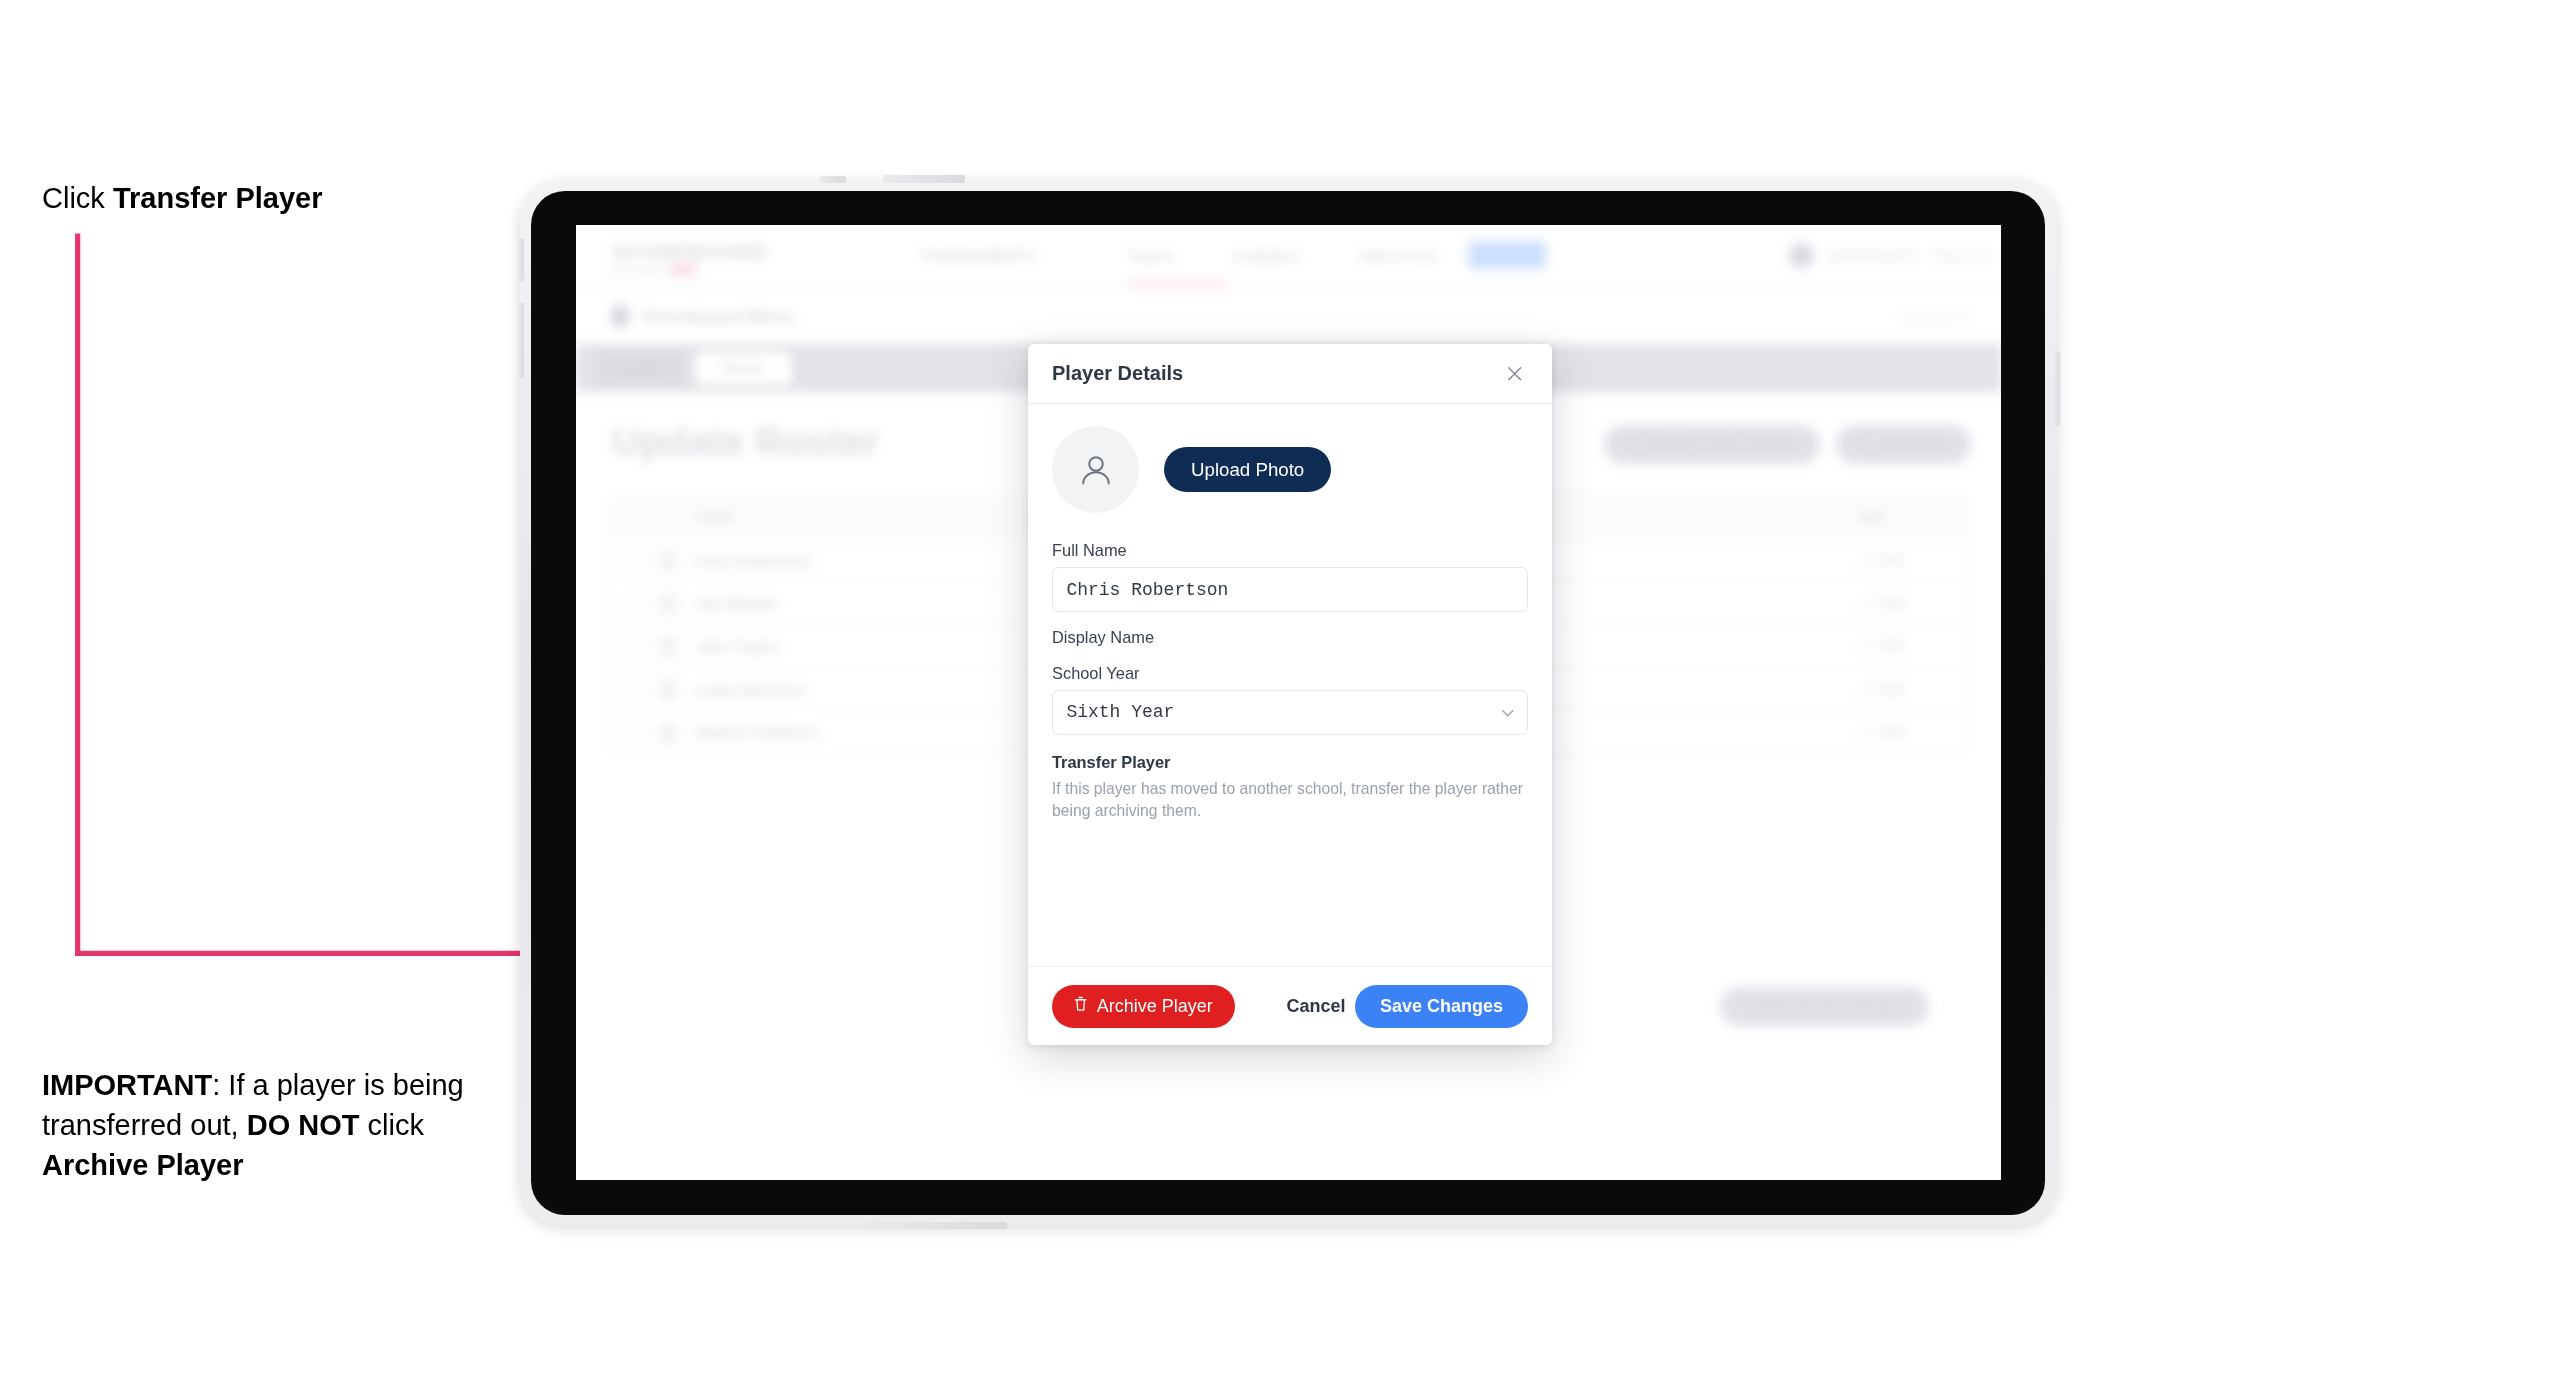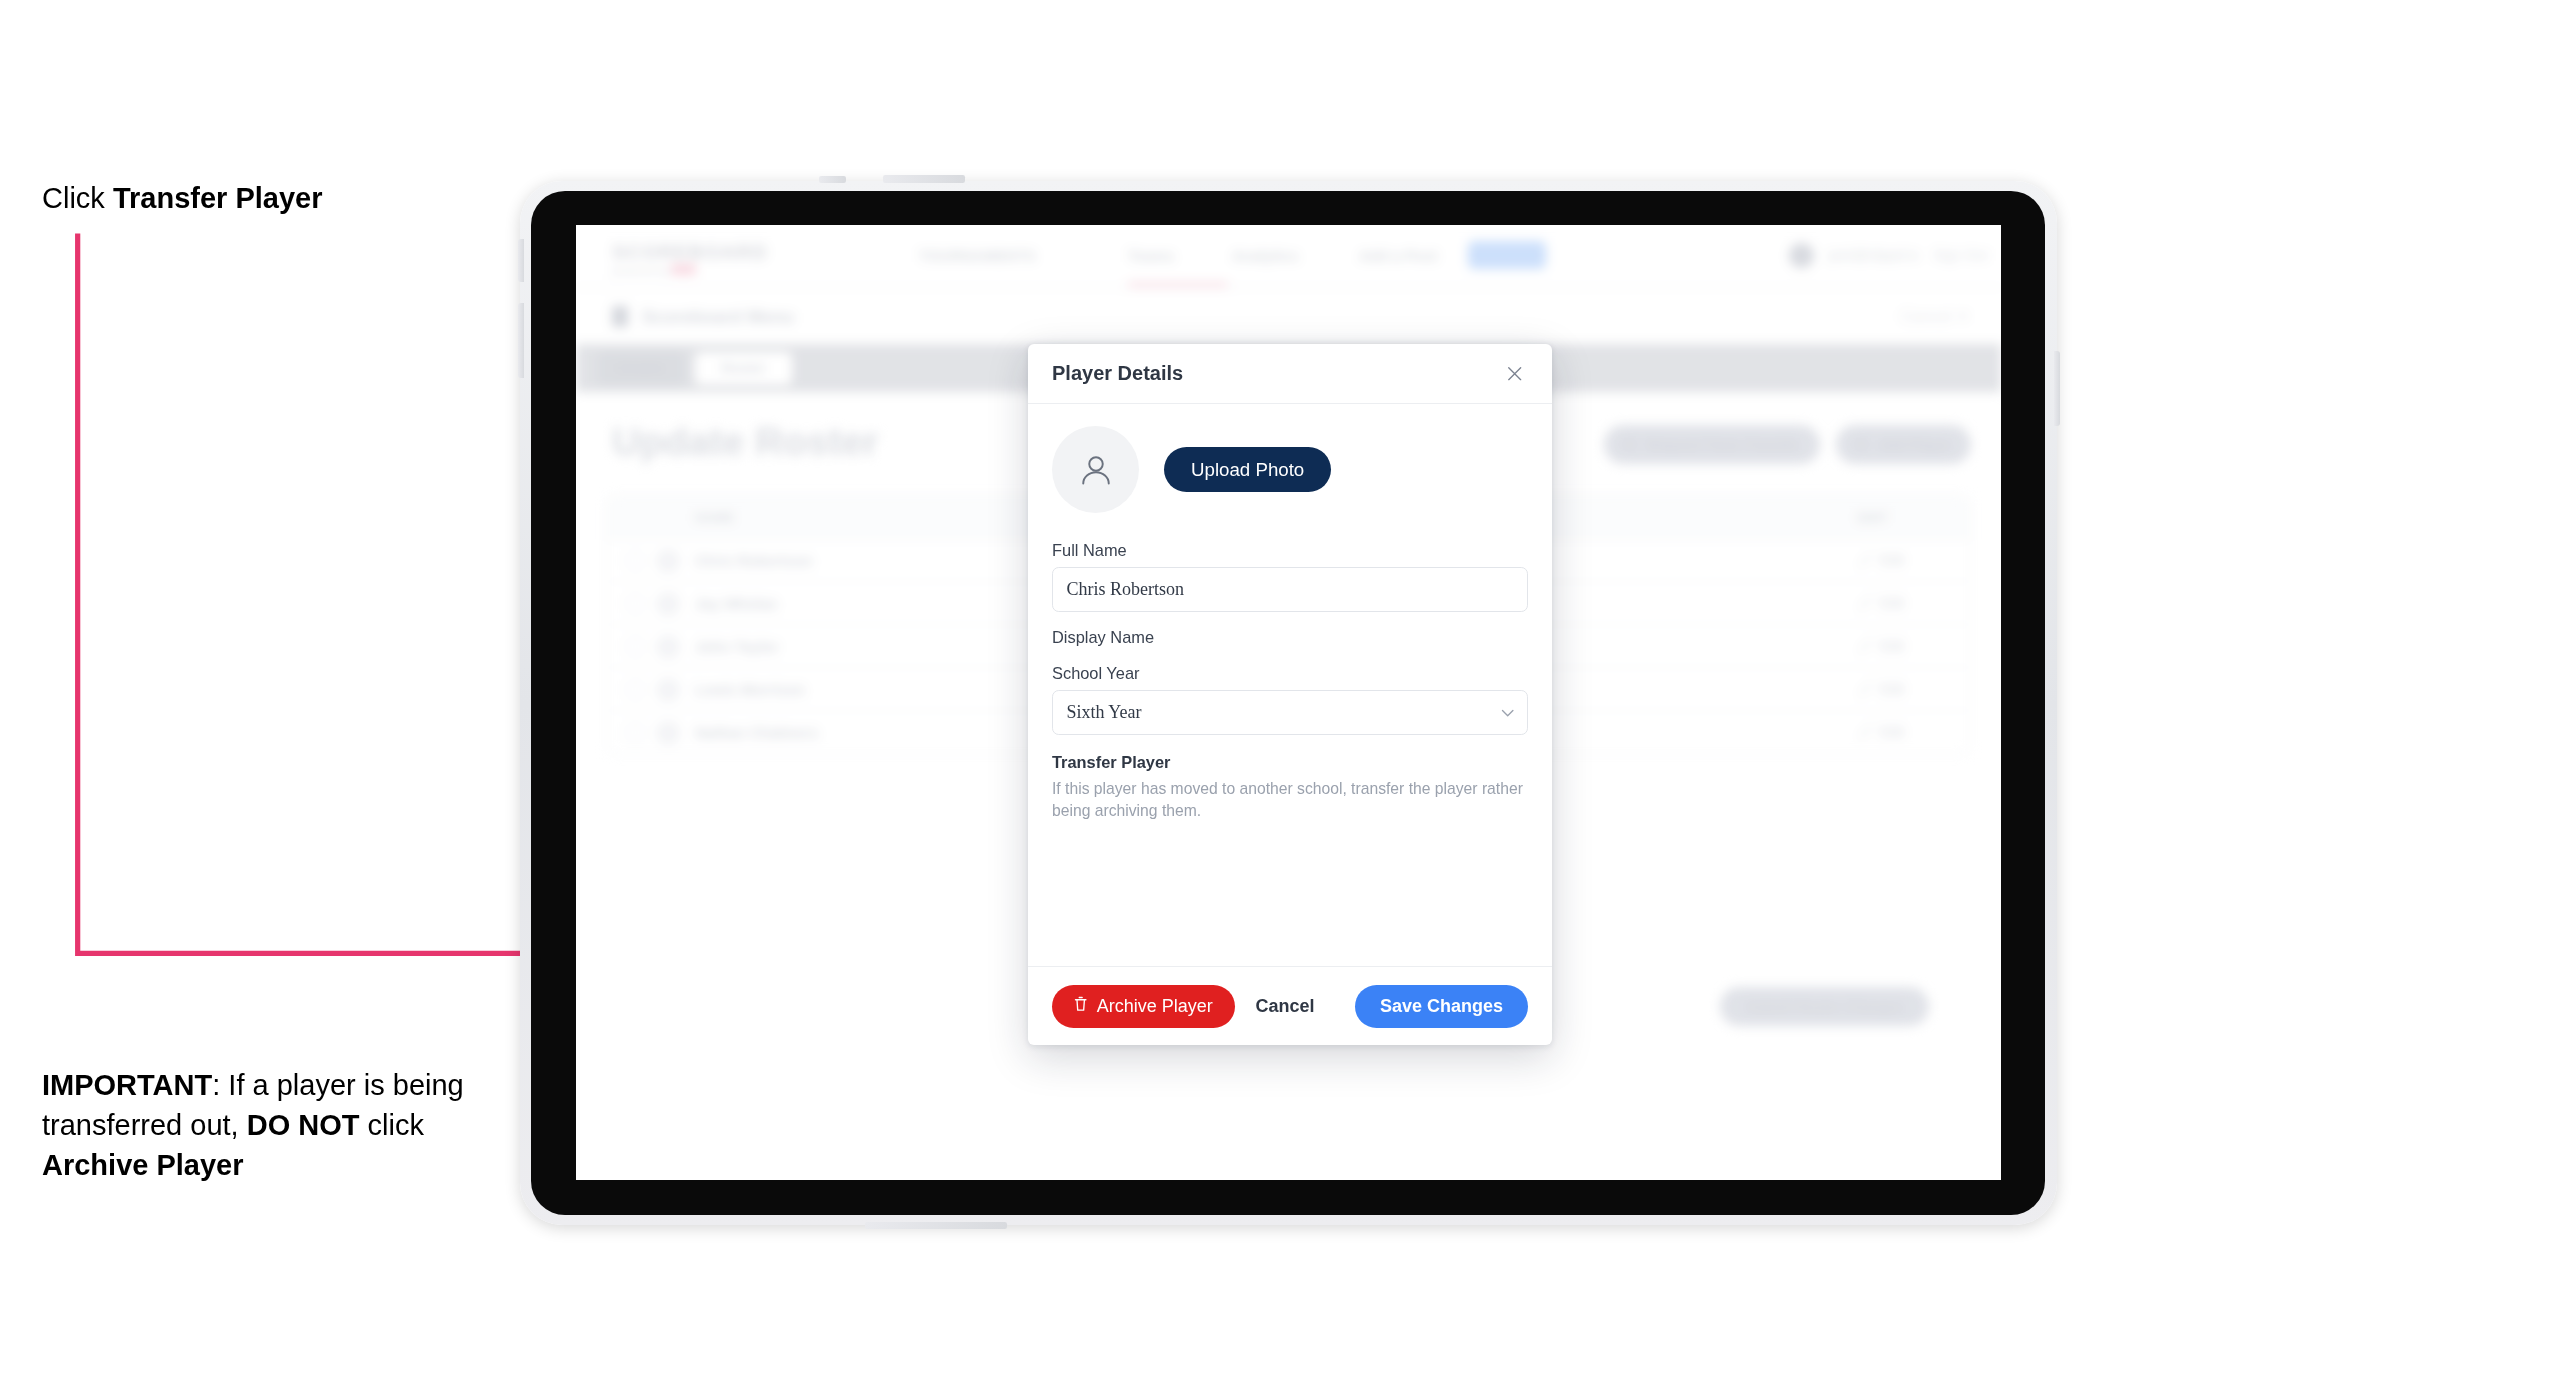--- a/index.html
+++ b/index.html
@@ -137,41 +137,41 @@
     background:#0e2c54; color:#fff; border:none; border-radius:745px;
     padding: 0 27px; height:45px; font-size:18.7px; cursor:pointer;
     font-family:"Liberation Sans", sans-serif; font-weight:400;
   }
 
   .field { margin-bottom: 16.4px; }
   .field-label { font-size:16.4px; color:#3a4250; margin-bottom:6.7px; display:block; }
   .field-input {
     width:100%; height:45px; border:0.7px solid #e2e5ea; border-radius:6.7px;
     padding: 0 13.4px; font-size:18px; color:#323a47; background:#fff;
-    font-family:Liberation Serif, serif; outline:none;
+    font-family:Liberation Mono, monospace; outline:none;
   }
   .select-wrap { position:relative; }
   .select-wrap .chev { position:absolute; right:13.4px; top:17px; pointer-events:none; }
 
   .transfer-block { margin-top: 18px; }
   .transfer-title { font-size:16.4px; color:#2f3744; font-weight:600; margin-bottom:6px; }
   .transfer-desc { font-size:15.7px; color:#9aa1ad; line-height:1.42; margin-bottom:13.4px; }
 
   #modal-footer {
     flex:none; height: 79px; border-top:0.7px solid #eceef1;
     display:flex; align-items:center; justify-content:space-between;
     padding: 0 24px;
   }
   .btn-archive {
     display:inline-flex; align-items:center; gap:9px;
     background:#e02020; color:#fff; border:none; border-radius:745px;
     height:43px; padding:0 22.4px; font-size:18px; cursor:pointer;
     font-family:"Liberation Sans", sans-serif;
   }
-  .footer-right { display:flex; align-items:center; gap:36px; }
+  .footer-right { display:flex; align-items:center; gap:5px; }
   .btn-cancel {
     background:transparent; border:none; color:#2f3744; font-size:18px; font-weight:700; cursor:pointer;
     font-family:"Liberation Sans", sans-serif; padding: 7.5px 4.5px;
   }
   .btn-save {
     background:#3b82f6; color:#fff; border:none; border-radius:745px;
     height:43px; padding:0 25px; font-size:18px; font-weight:700; cursor:pointer;
     font-family:"Liberation Sans", sans-serif;
   }
 </style>

